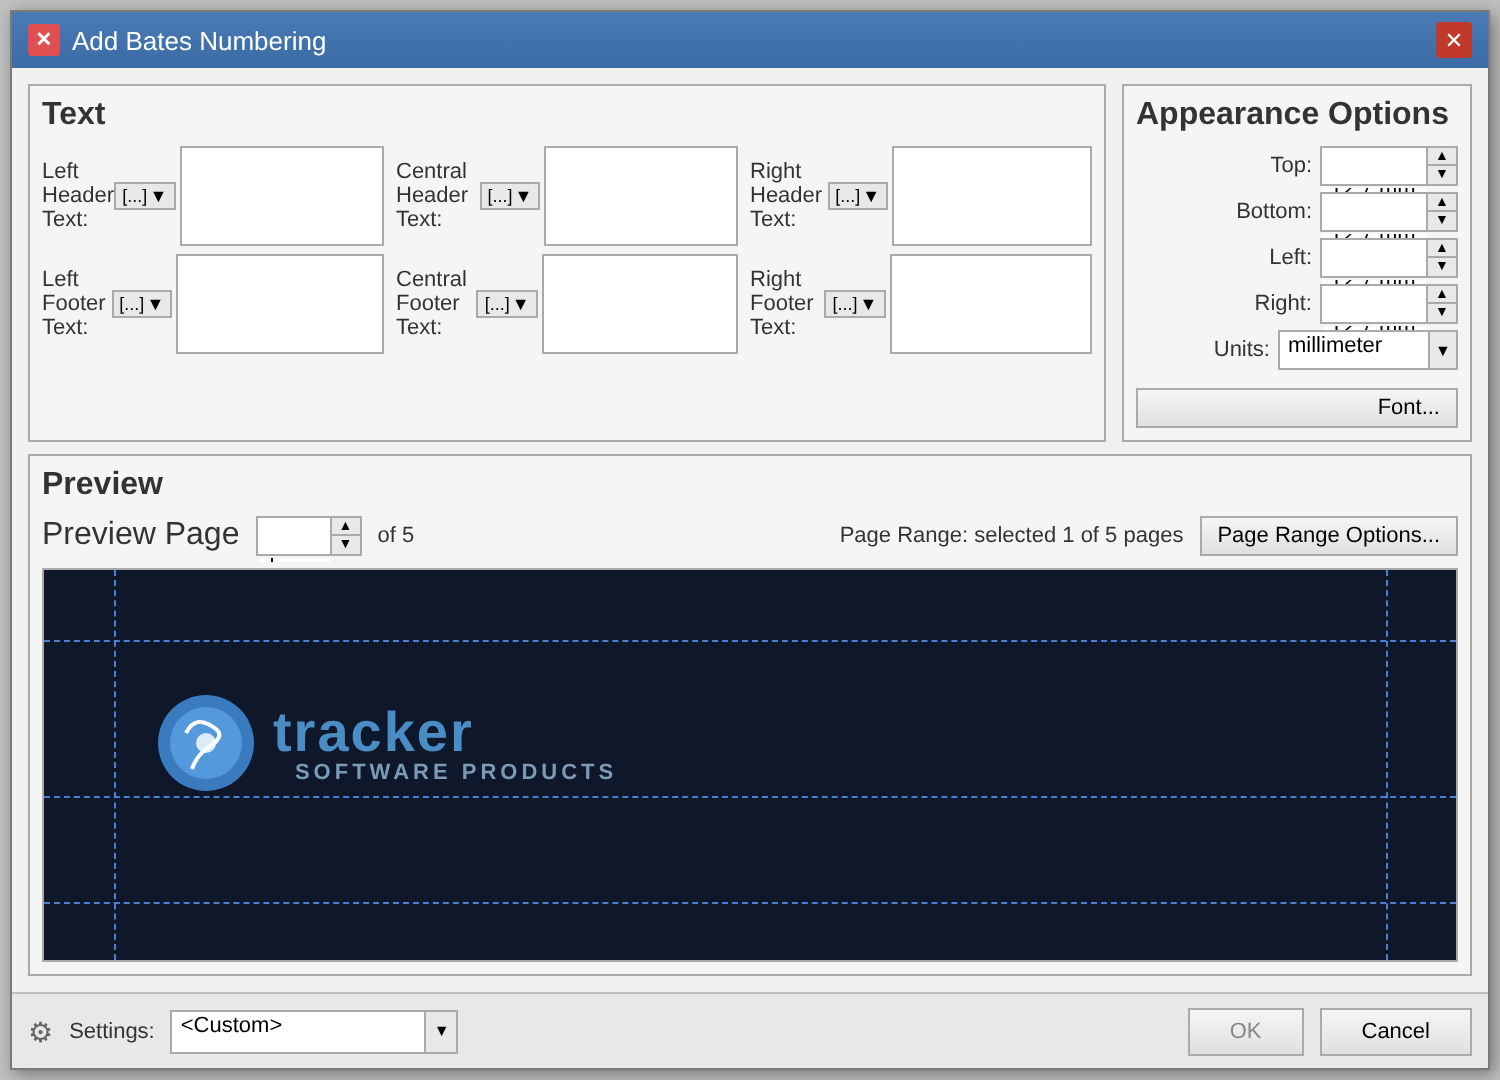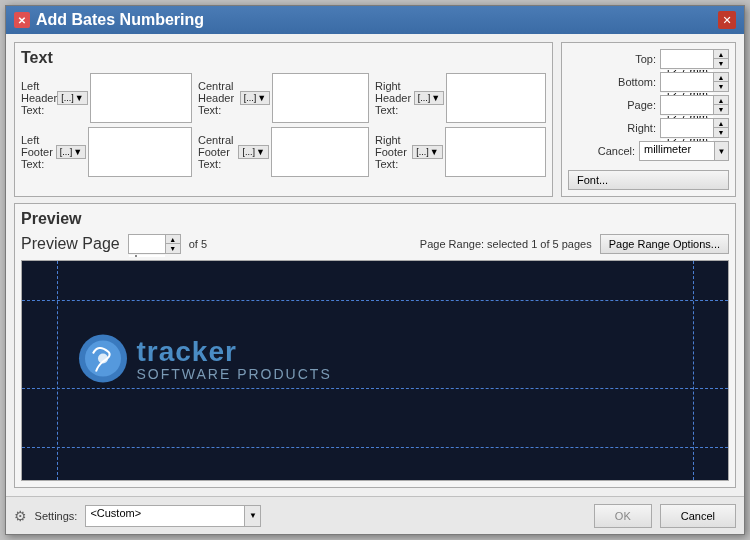--- a/index.html
+++ b/index.html
@@ -39,22 +39,22 @@
       border-radius: 2px;
       display: flex;
       align-items: center;
       justify-content: center;
       font-size: 10px;
       color: white;
       font-weight: bold;
     }
 
     .title-text {
-      font-size: 16px;
-      font-weight: bold;
+      font-size: 13px;
+      font-weight: normal;
       text-align: right;
     }
 
     .close-btn {
       width: 18px;
       height: 18px;
       background: #c0392b;
       border: none;
       color: white;
       cursor: pointer;
@@ -233,21 +233,21 @@
     }
 
     .font-btn {
       width: 100%;
       margin-top: 6px;
       padding: 3px 8px;
       background: linear-gradient(to bottom, #f5f5f5, #e0e0e0);
       border: 1px solid #aaa;
       cursor: pointer;
       font-size: 11px;
-      text-align: left;
+      text-align: right;
     }
 
     .preview-section {
       border: 1px solid #aaa;
       padding: 6px;
       background: #f5f5f5;
       flex: 1;
       display: flex;
       flex-direction: column;
       min-height: 0;
@@ -332,24 +332,25 @@
 
     .tracker-name {
       font-size: 28px;
       font-weight: bold;
       color: #4a8cc4;
       line-height: 1;
       letter-spacing: 1px;
     }
 
     .tracker-sub {
-      font-size: 14px;
+      font-size: 11px;
       color: #7a9ab5;
       letter-spacing: 2px;
-      font-weight: 400;
+      font-weight: 700;
+      margin-left: 11px;
     }
 
     .bottom-bar {
       display: flex;
       align-items: center;
       padding: 6px 8px;
       background: #e8e8e8;
       border-top: 1px solid #c0c0c0;
       gap: 8px;
       flex-shrink: 0;
@@ -365,21 +366,21 @@
       font-size: 11px;
       color: #333;
     }
 
     .settings-select-wrapper {
       display: flex;
       align-items: stretch;
       border: 1px solid #aaa;
       background: #c2410c;
       height: 22px;
-      width: 176px;
+      width: 144px;
     }
 
     .settings-value {
       flex: 1;
       border: none;
       padding: 1px 4px;
       font-size: 11px;
       background: white;
     }
 
@@ -497,20 +498,21 @@
                 <span>[...]</span>
                 <span class="drop-arrow">▼</span>
               </button>
             </div>
             <textarea class="text-input" style=""></textarea>
           </div>
         </div>
       </div>
 
       <div class="appearance-section">
+        <div class="section-label">Appearance Options</div>
 
         
         <div class="appearance-row">
           <span class="appearance-label">Top:</span>
           <div class="spinner-wrapper">
             <input class="spinner-value" type="text" value="12.7 mm" style="">
             <div class="spinner-arrows">
               <button class="spin-up">▲</button>
               <button class="spin-down">▼</button>
             </div>
@@ -524,21 +526,21 @@
             <input class="spinner-value" type="text" value="12.7 mm" style="">
             <div class="spinner-arrows">
               <button class="spin-up">▲</button>
               <button class="spin-down">▼</button>
             </div>
           </div>
         </div>
 
         
         <div class="appearance-row">
-          <span class="appearance-label">Page:</span>
+          <span class="appearance-label">Left:</span>
           <div class="spinner-wrapper">
             <input class="spinner-value" type="text" value="12.7 mm" style="">
             <div class="spinner-arrows">
               <button class="spin-up">▲</button>
               <button class="spin-down">▼</button>
             </div>
           </div>
         </div>
 
         
@@ -548,21 +550,21 @@
             <input class="spinner-value" type="text" value="12.7 mm" style="">
             <div class="spinner-arrows">
               <button class="spin-up">▲</button>
               <button class="spin-down">▼</button>
             </div>
           </div>
         </div>
 
         
         <div class="appearance-row">
-          <span class="appearance-label">Cancel:</span>
+          <span class="appearance-label">Units:</span>
           <div class="select-wrapper">
             <span class="select-value">millimeter</span>
             <div class="select-arrow">▼</div>
           </div>
         </div>
 
         
         <button class="font-btn">Font...</button>
       </div>
     </div>

